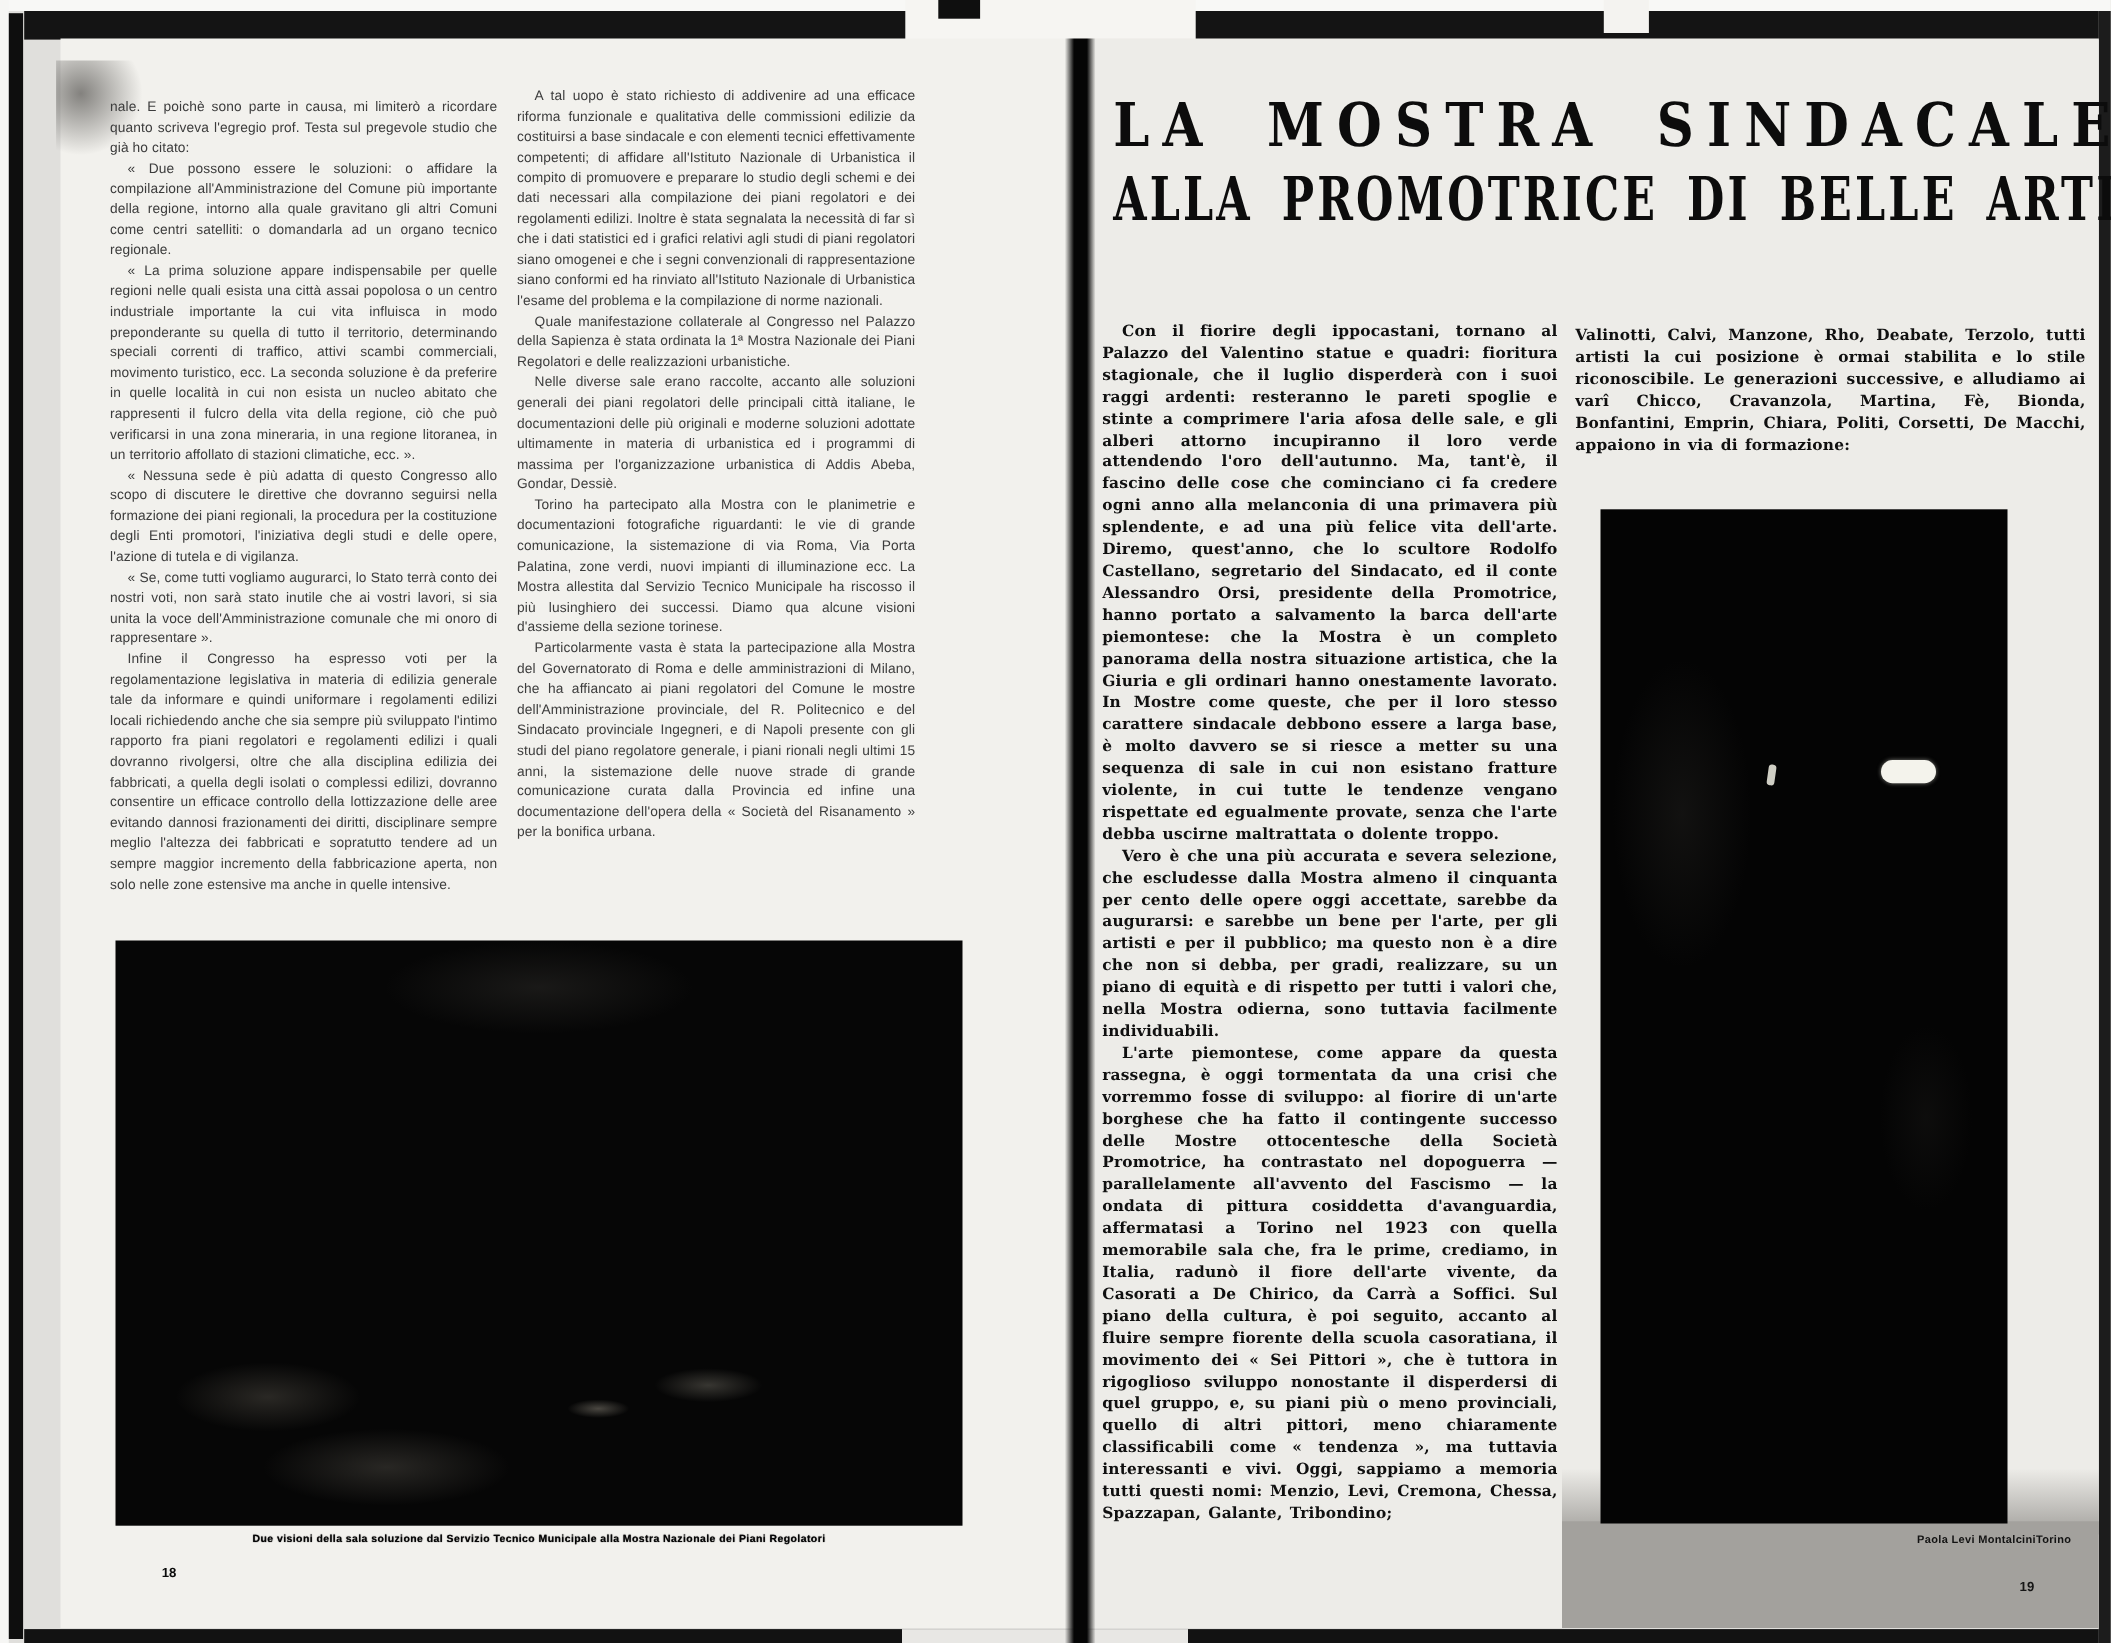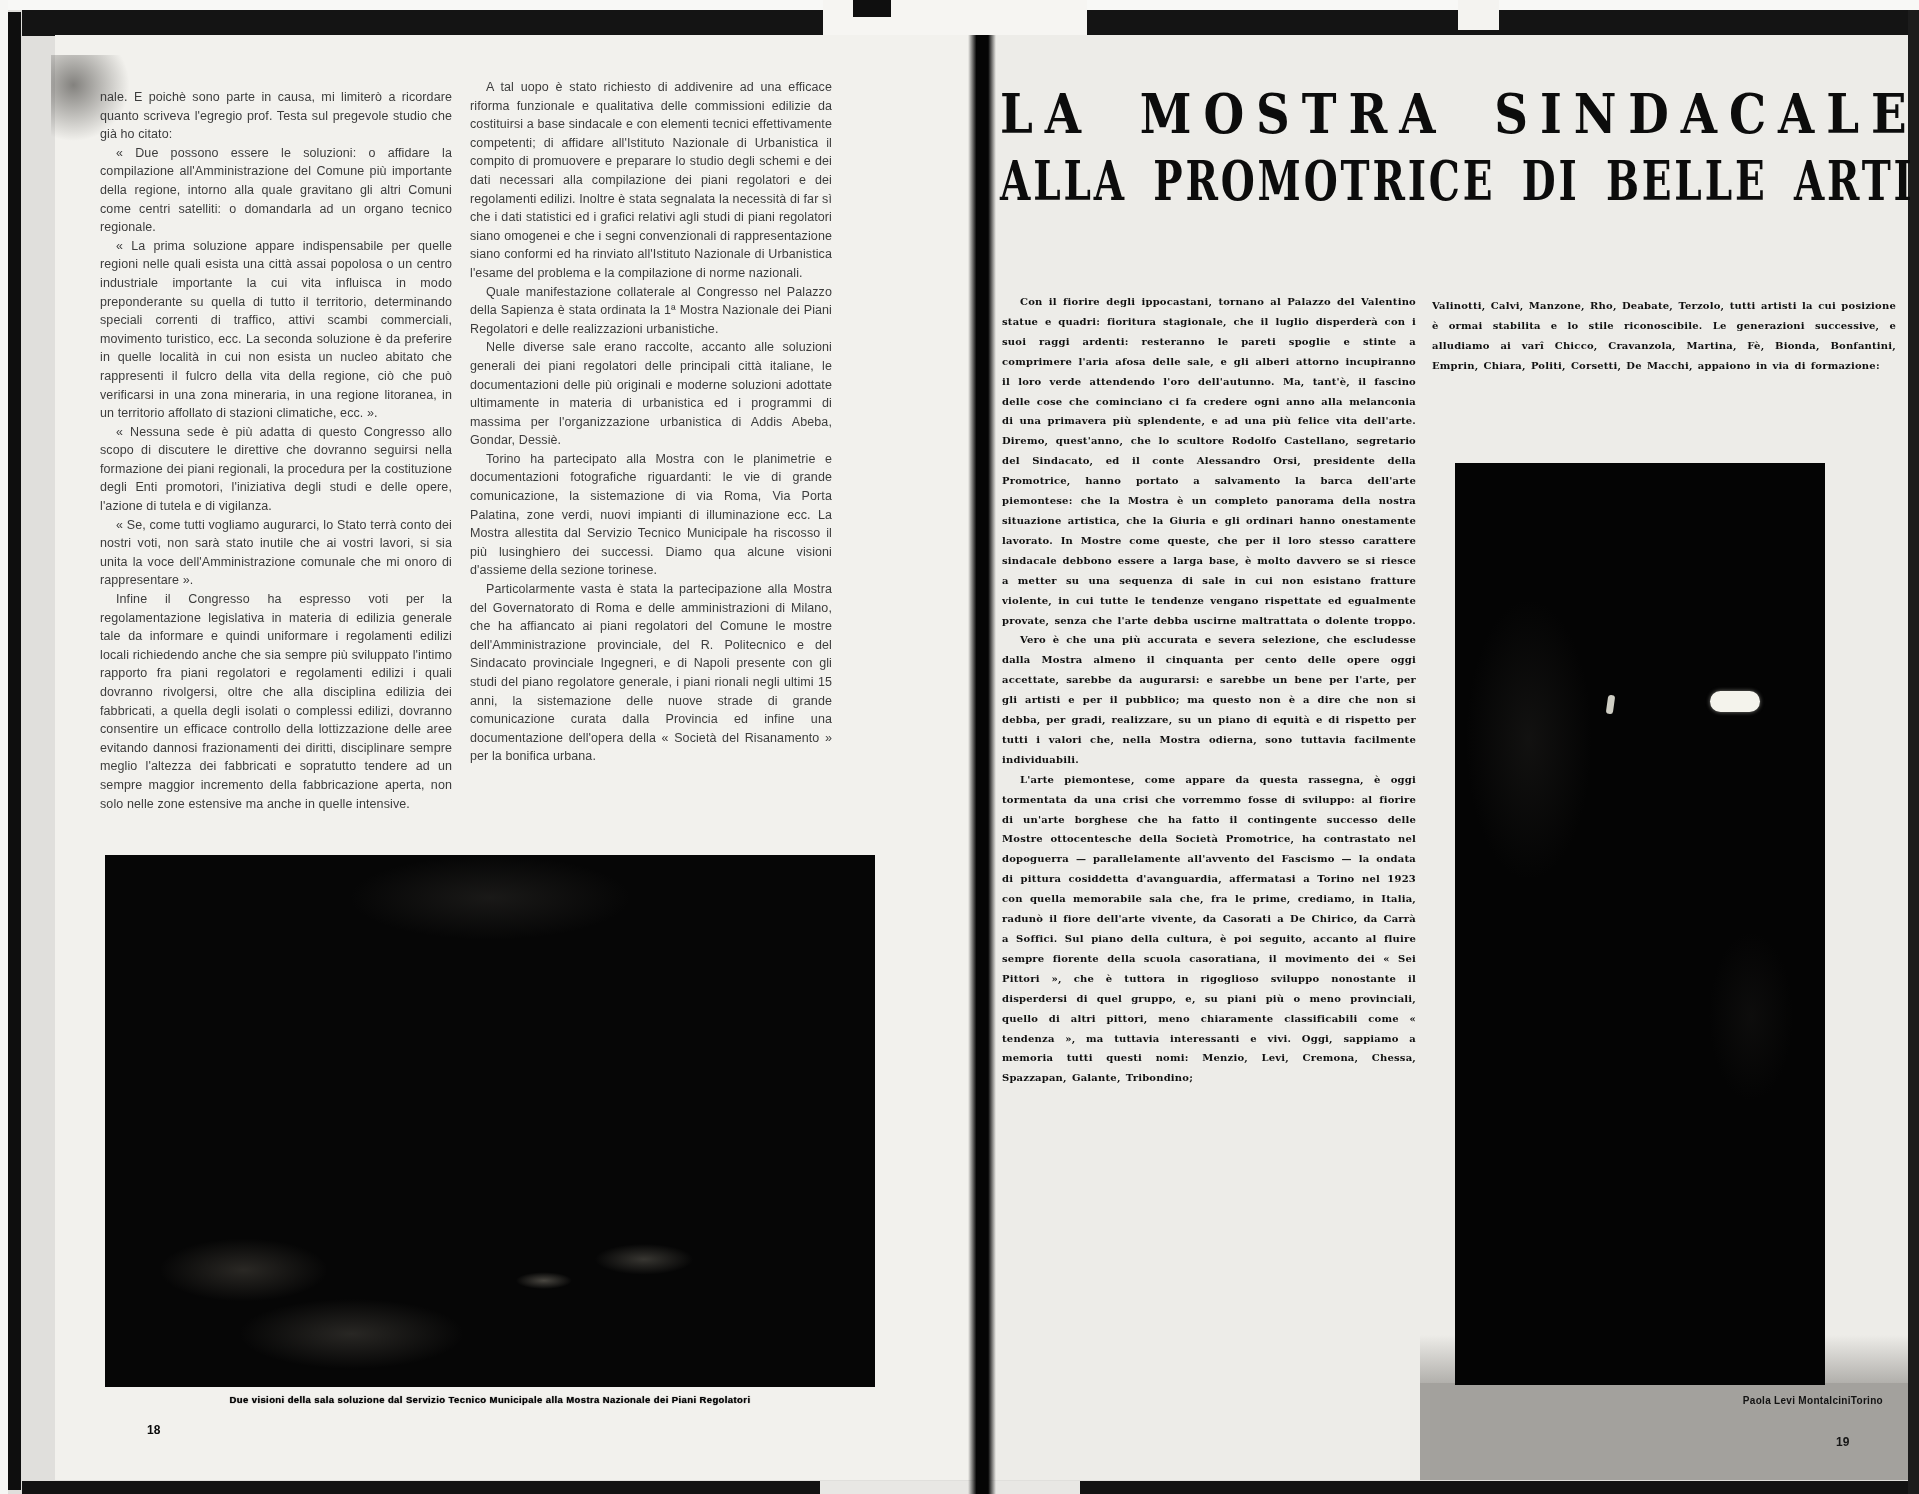--- a/index.html
+++ b/index.html
@@ -47,30 +47,30 @@
      radial-gradient(ellipse 40px 12px at 57% 80%,rgba(200,192,175,.35),rgba(0,0,0,0) 70%),
      #060606;}
   .caption-left{left:50px;top:1359px;width:770px;text-align:center;color:#060606;
      font-weight:700;font-size:9.5px;letter-spacing:.4px;
      text-shadow:0 0 1px #222;}
   .pagenum{font-weight:700;font-size:12px;color:#0a0a0a;}
   .pagenum-left{left:57px;top:1388px;margin-left:35px;}
   .pagenum-right{left:846px;top:1400px;color:#161616;}
 
   
-  .headline{left:10px;top:46px;width:898px;color:#0c0c0c;overflow:visible;
+  .headline{left:22px;top:46px;width:898px;color:#0c0c0c;overflow:visible;
      font-family:"DejaVu Serif",serif;font-weight:700;white-space:nowrap;}
   .hl1{font-size:55px;letter-spacing:14px;word-spacing:22px;transform:scaleX(.85);
        transform-origin:left center;}
   .hl2{position:relative;top:2px;font-size:55px;letter-spacing:4px;word-spacing:14px;
        transform:scaleX(.71);transform-origin:left center;}
 
   
   .rcol{font-family:"DejaVu Serif",serif;font-weight:700;color:#101010;
-        font-size:10px;line-height:19.9px;text-align:justify;letter-spacing:.2px;
+        font-size:14px;line-height:19.9px;text-align:justify;letter-spacing:.2px;
         word-spacing:1.5px;overflow:hidden;}
   .rcol p{margin:0;text-indent:18px;}
   .rcol p.noindent{text-indent:0;}
   .rcol1{left:12px;top:257px;width:414px;height:1146px;}
   .rcol2{left:442px;top:261px;width:464px;height:152px;}
 
   
   .photo-right{left:465px;top:428px;width:370px;height:922px;background:
      radial-gradient(ellipse 90px 200px at 20% 30%,rgba(60,58,54,.25),rgba(0,0,0,0) 70%),
      radial-gradient(ellipse 60px 120px at 80% 60%,rgba(50,48,45,.2),rgba(0,0,0,0) 70%),

